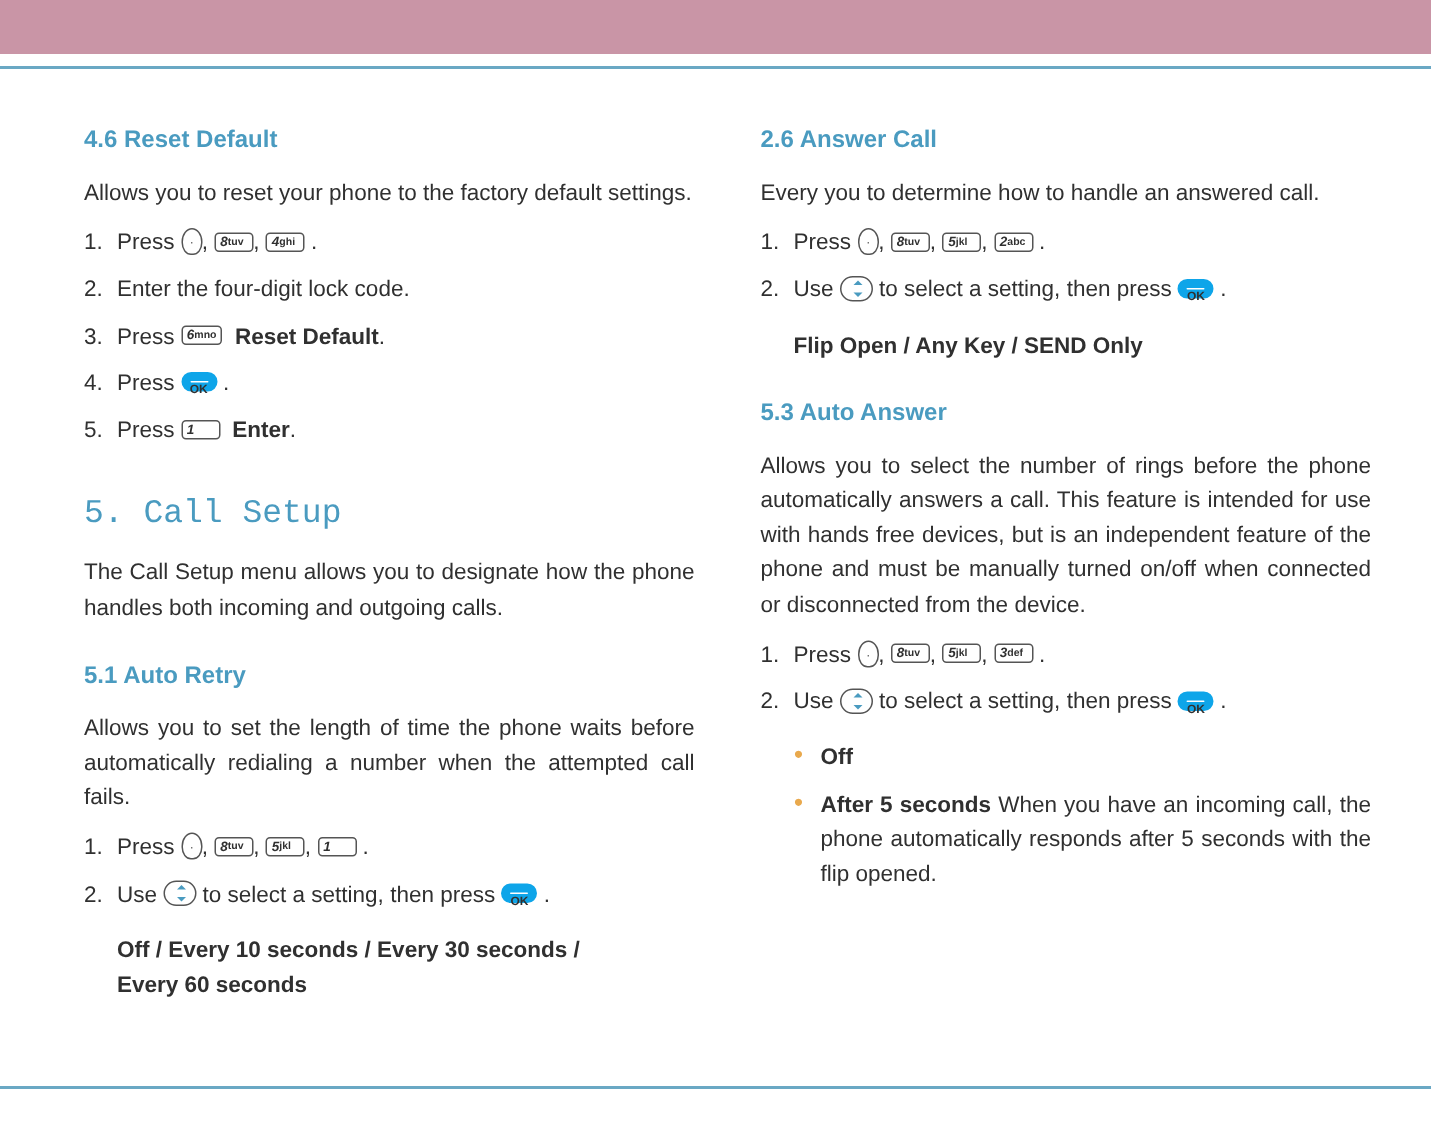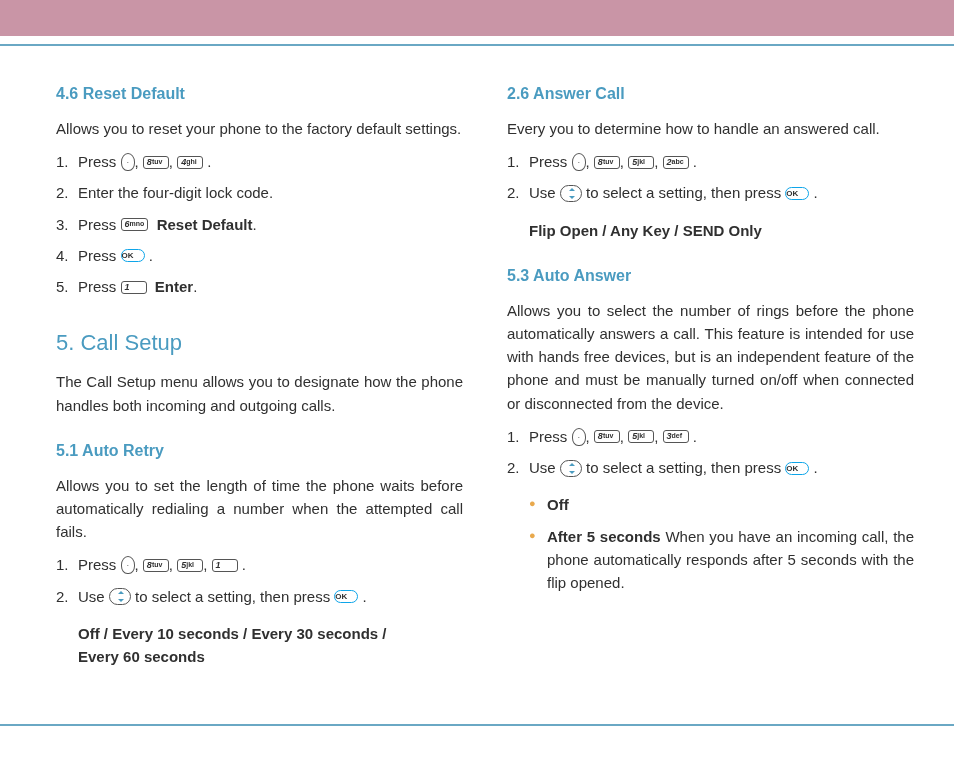--- a/index.html
+++ b/index.html
@@ -45,21 +45,21 @@
       font-size: 16px;
       margin-bottom: 10px;
       margin-top: 4px;
     }
     .h-main {
       color: #4a9bc0;
       font-weight: normal;
       font-size: 22px;
       margin-top: 28px;
       margin-bottom: 10px;
-      font-family: Liberation Sans, sans-serif;
+      font-family: Liberation Mono, monospace;
     }
     .intro { text-align: justify; margin-bottom: 10px; }
     ol.steps { list-style: none; padding: 0; margin: 0 0 14px 0; }
     ol.steps li {
       position: relative;
       padding-left: 22px;
       margin-bottom: 8px;
       text-align: justify;
     }
     ol.steps li .num {
@@ -99,28 +99,28 @@
       background: #fff;
       position: relative;
       top: -1px;
       font-style: italic;
       white-space: nowrap;
     }
     .key .sup { font-size: 7px; font-style: normal; position: relative; top: -1px; left: 0px; }
     .ok-key {
       display: inline-block;
       vertical-align: middle;
-      border: 1px solid #0ea5e9;
+      border: 6px solid #0ea5e9;
       border-radius: 8px;
       min-width: 24px;
       height: 13px;
       font-size: 8px;
       font-weight: bold;
       line-height: 11px;
-      text-align: left;
+      text-align: center;
       background: #fff;
       position: relative;
       top: -1px;
     }
     .menu-key {
       display: inline-block;
       vertical-align: middle;
       width: 14px;
       height: 18px;
       border: 1px solid #555;

